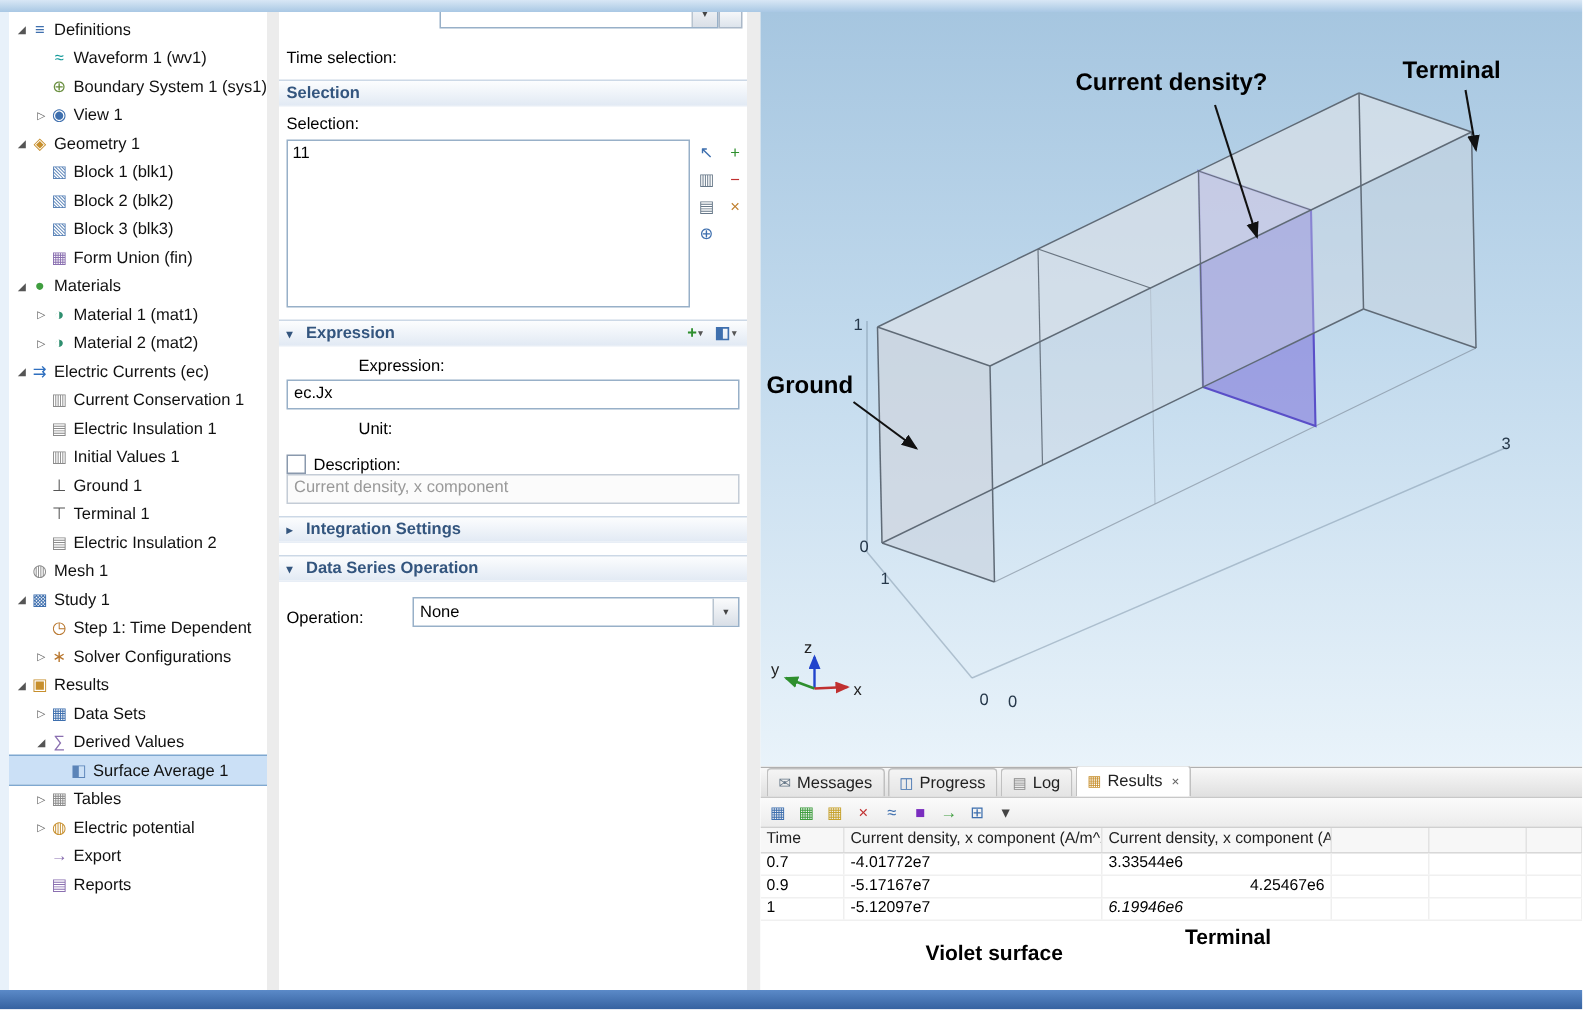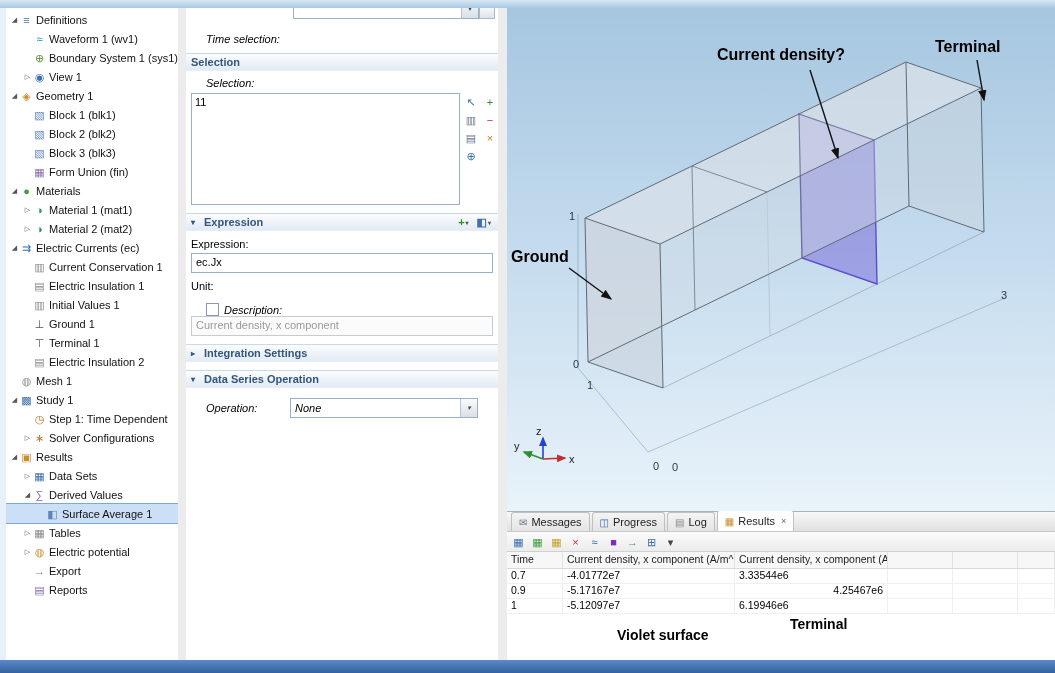--- a/index.html
+++ b/index.html
@@ -19,41 +19,41 @@
   .trow.sel { background:#cbe0f6; outline:1px solid #7fa8d0; }
   .tarrow { width:11px; font-size:7px; color:#555; text-align:center; flex:none; }
   .ticon { width:13px; height:14px; line-height:14px; text-align:center; font-size:11px; margin-right:3px; flex:none; }
   .tlabel { overflow:hidden; text-overflow:ellipsis; }
 
   
   .settings { width:312px; background:#fff; position:relative; overflow:hidden; font-size:11px; }
   .toppartial { height:13px; position:relative; overflow:hidden; }
   .cutcombo { position:absolute; left:107px; top:-9px; width:186px; }
   .sqbtn { position:absolute; right:3px; top:-5px; width:16px; height:16px; border:1px solid #aab8c8; background:linear-gradient(#fff,#dde4ec); }
-  .srow { display:flex; align-items:center; padding:0 20px;font-style:italic; }
+  .srow { display:flex; align-items:flex-end; padding:0 5px; }
   .flabel { flex:none; }
   .w100 { width:102px; } .w52 { width:54px; } .w82 { width:84px; }
   .grow { flex:1; }
   .mt6{margin-top:6px} .mt8{margin-top:8px} .mt10{margin-top:10px} .mt12{margin-top:12px} .mt14{margin-top:14px} .mt16{margin-top:16px}
   .combo { height:20px; border:1px solid #98b0c8; background:#fff; display:flex; align-items:center; overflow:hidden; }
   .combo .val { flex:1; padding:0 4px; white-space:nowrap; overflow:hidden; }
   .combo .cbtn { width:17px; align-self:stretch; border-left:1px solid #b8c4d0; background:linear-gradient(#fafbfc,#d9dfe7); display:flex; align-items:center; justify-content:center; font-size:7px; color:#444; }
   .combo.full { margin:0 5px; }
   .sechead { height:18px; margin-top:8px; background:linear-gradient(#fcfdfe,#e2eaf4); border-top:1px solid #ccd8e6; border-bottom:1px solid #e8eef6; display:flex; align-items:center; gap:4px; padding:0 5px; font-weight:bold; color:#33557e; }
   .sechead .caret { font-size:8px; color:#33557e; width:9px; }
   .sechead .spacer { flex:1; }
   .hbtn { display:flex; align-items:center; gap:1px; padding:0 2px; cursor:default; }
   .hbtn .mini { font-size:6px; color:#555; }
   .gicon { font-size:11px; line-height:12px; }
   .selwrap { display:flex; margin:4px 0 0 5px; height:112px; }
   .listbox { flex:1; border:1px solid #98b0c8; background:#fff; padding:1px 3px; overflow:hidden; }
   .selitem { height:15px; line-height:15px; }
   .listbtns { width:38px; display:grid; grid-template-columns:17px 17px; gap:2px; align-content:start; padding:1px 0 0 3px; }
   .sbtn { width:16px; height:16px; display:flex; align-items:center; justify-content:center; font-size:10px; cursor:default; }
-  .plabel { padding:7px 5px 3px; }
+  .plabel { padding:7px 5px 3px;margin-left:48px; }
   .tinput { height:20px; margin:0 5px; border:1px solid #98b0c8; background:#fff; padding:2px 4px; white-space:nowrap; overflow:hidden; }
   .tinput.disabled { color:#999; border-color:#c4ccd6; background:#fbfbfb; }
   .checkbox { width:13px; height:13px; border:1px solid #8a99ad; background:#fff; margin-right:5px; flex:none; }
 
   
   .rightcol { flex:1; display:flex; flex-direction:column; }
   .graphics { height:503px; position:relative; background:linear-gradient(180deg,#a6c6e0 0%,#c2daed 45%,#e9f3fa 100%); overflow:hidden; }
   .graphics svg { position:absolute; left:0; top:0; }
   svg text.tick { font:11px "Liberation Sans",sans-serif; fill:#26384a; }
   svg text.ann { font:bold 16px "Liberation Sans",sans-serif; fill:#000; }
@@ -461,21 +461,21 @@
                 <div class="td" style="width: 56px;">0.9</div>
                 <div class="td" style="width: 172px;">-5.17167e7</div>
                 <div class="td" style="width: 153px; text-align: right;">4.25467e6</div>
                 <div class="td" style="width: 65px;"></div>
                 <div class="td" style="width: 65px;"></div>
                 <div class="td" style="width: 37px;"></div>
               </div>
               <div class="tr">
                 <div class="td" style="width: 56px;">1</div>
                 <div class="td" style="width: 172px;">-5.12097e7</div>
-                <div class="td" style="width: 153px;">6.19946e6</div>
+                <div class="td" style="width: 153px; font-style: italic;">6.19946e6</div>
                 <div class="td" style="width: 65px;"></div>
                 <div class="td" style="width: 65px;"></div>
                 <div class="td" style="width: 37px;"></div>
               </div>
             </div>
         </div>
       <div class="ovlabel" style="left: 110px; top: 116px;">Violet surface</div>
           <div class="ovlabel" style="left: 283px; top: 105px;">Terminal</div>
         </div>
     </div>

